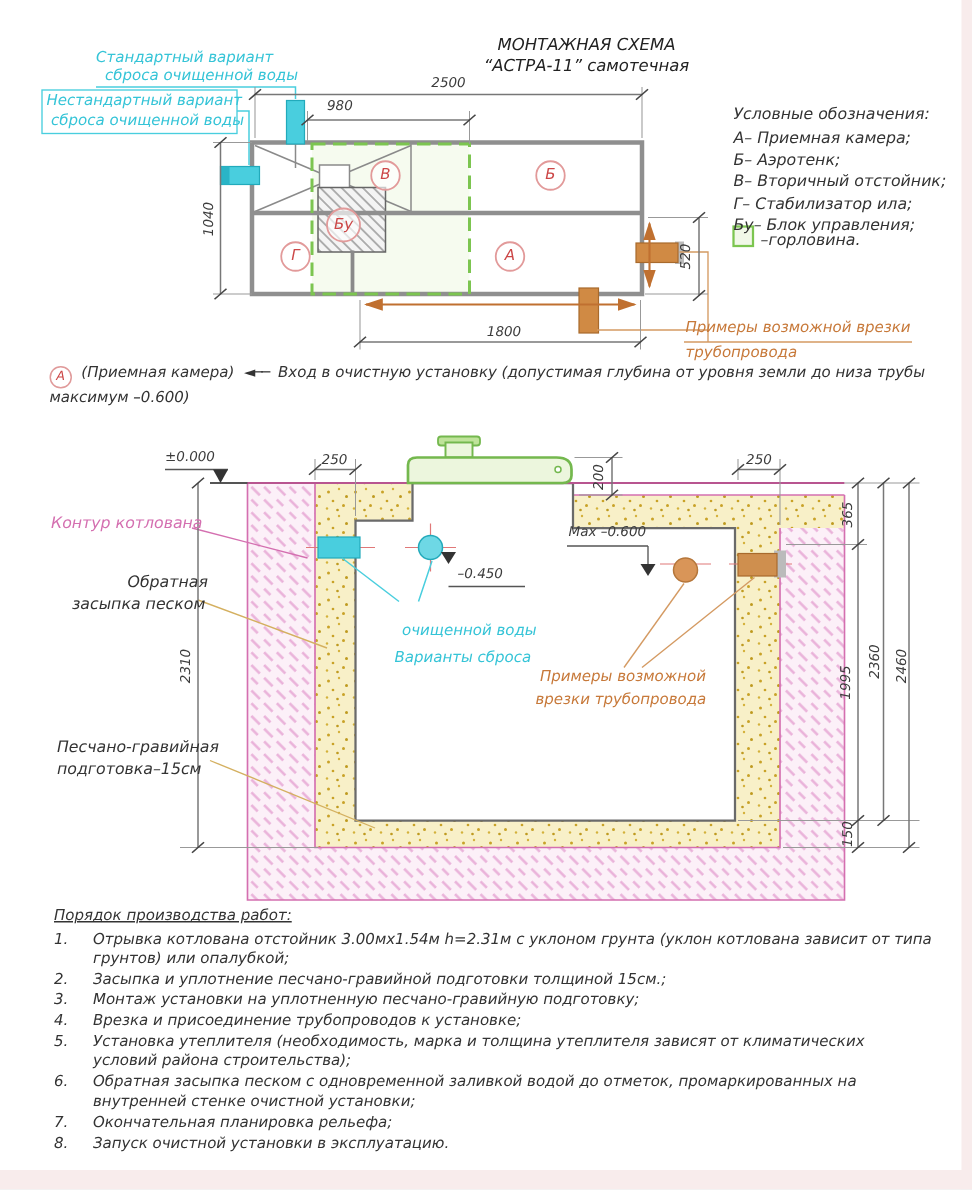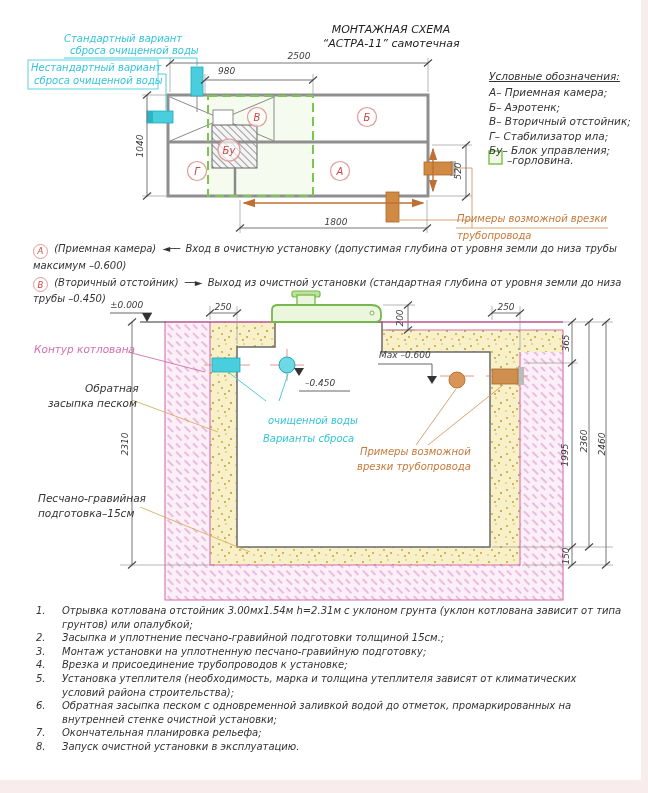--- a/index.html
+++ b/index.html
@@ -7,21 +7,21 @@
         font-family:"DejaVu Sans",sans-serif;font-style:italic;color:#333;}
   svg{position:absolute;left:0;top:0;}
   .t{position:absolute;white-space:nowrap;line-height:1.15;} .f10{font-size:10px;} .f10h{font-size:10.5px;}
   .dim{font-size:9px;color:#3c3c3c;}
   .hc{transform:translateX(-50%);}
   .rv{transform:translate(-50%,-50%) rotate(-90deg);}
   .cyan{color:#35c4d7;text-align:center;} .orange{color:#c7793a;} .mag{color:#d46fb0;}
   .cl{position:absolute;transform:translate(-50%,-50%);color:#cc4747;font-size:10px;}
   .title{color:#222;font-size:11px;}
   .legend{position:absolute;left:489px;top:70px;width:156px;font-size:10.5px;color:#333;}
-  .legend .lt{text-decoration:underline;margin-bottom:4px;}
+  .legend .lt{margin-bottom:4px;}
   .legend .li{margin-bottom:2.5px;}
   .legend .neck{position:absolute;left:18px;top:84px;}
   .notes{position:absolute;left:33px;top:242px;width:592px;font-size:10px;line-height:14px;color:#333;}
   .note{margin:0 0 3px 0;}
   .note span{margin-right:3px;}
   .ncirc{display:inline-flex;align-items:center;justify-content:center;width:13px;height:13px;
          border:1px solid #e09a9a;border-radius:50%;color:#cc4747;font-size:8.5px;vertical-align:-2px;}
   .arr{font-family:"DejaVu Sans",sans-serif;color:#333;letter-spacing:-1px;}
   .wo{position:absolute;left:36px;top:604px;width:586px;font-size:10px;line-height:13.6px;color:#333;}
   .wo-title{text-decoration:underline;margin-bottom:2px;}
@@ -312,26 +312,20 @@
 <div class="t orange f10" style="left:457px;top:213px;">Примеры возможной врезки</div>
 <div class="t orange f10" style="left:457px;top:230px;">трубопровода</div>
 
 <div class="notes">
   <p class="note">
     <span class="ncirc">А</span>
     <span>(Приемная камера)</span>
     <span class="arr">◄──</span>
     <span>Вход в очистную установку (допустимая глубина от уровня земли до низа трубы максимум –0.600)</span>
   </p>
-  <p class="note">
-    <span class="ncirc">В</span>
-    <span>(Вторичный отстойник)</span>
-    <span class="arr">──►</span>
-    <span>Выход из очистной установки (стандартная глубина от уровня земли до низа трубы –0.450)</span>
-  </p>
 </div>
 
 <div class="t dim" style="left:110px;top:300px;">±0.000</div>
 <div class="t dim hc" style="left:223px;top:302px;">250</div>
 <div class="t dim hc" style="left:506px;top:302px;">250</div>
 <div class="t dim rv" style="left:400px;top:318px;">200</div>
 <div class="t dim" style="left:379px;top:350px;">Max –0.600</div>
 <div class="t dim" style="left:305px;top:378px;">–0.450</div>
 <div class="t mag f10h" style="left:34px;top:343px;">Контур котлована</div>
 <div class="t f10h" style="left:48px;top:382px;margin-left:37px;">Обратная</div>
@@ -344,20 +338,21 @@
 <div class="t orange f10" style="left:357px;top:461px;">врезки трубопровода</div>
 
 <div class="t dim rv" style="left:125px;top:444px;">2310</div>
 <div class="t dim rv" style="left:566px;top:343px;">365</div>
 <div class="t dim rv" style="left:565px;top:455px;">1995</div>
 <div class="t dim rv" style="left:566px;top:556px;">150</div>
 <div class="t dim rv" style="left:584px;top:441px;">2360</div>
 <div class="t dim rv" style="left:602px;top:444px;">2460</div>
 
 <div class="wo">
+  <div class="wo-title">Порядок производства работ:</div>
   <div class="wo-row">
     <span class="wo-num">1.</span>
     <span class="wo-text">Отрывка котлована отстойник 3.00мх1.54м h=2.31м с уклоном грунта (уклон котлована зависит от типа грунтов) или опалубкой;</span>
   </div>
   <div class="wo-row">
     <span class="wo-num">2.</span>
     <span class="wo-text">Засыпка и уплотнение песчано-гравийной подготовки толщиной 15см.;</span>
   </div>
   <div class="wo-row">
     <span class="wo-num">3.</span>

